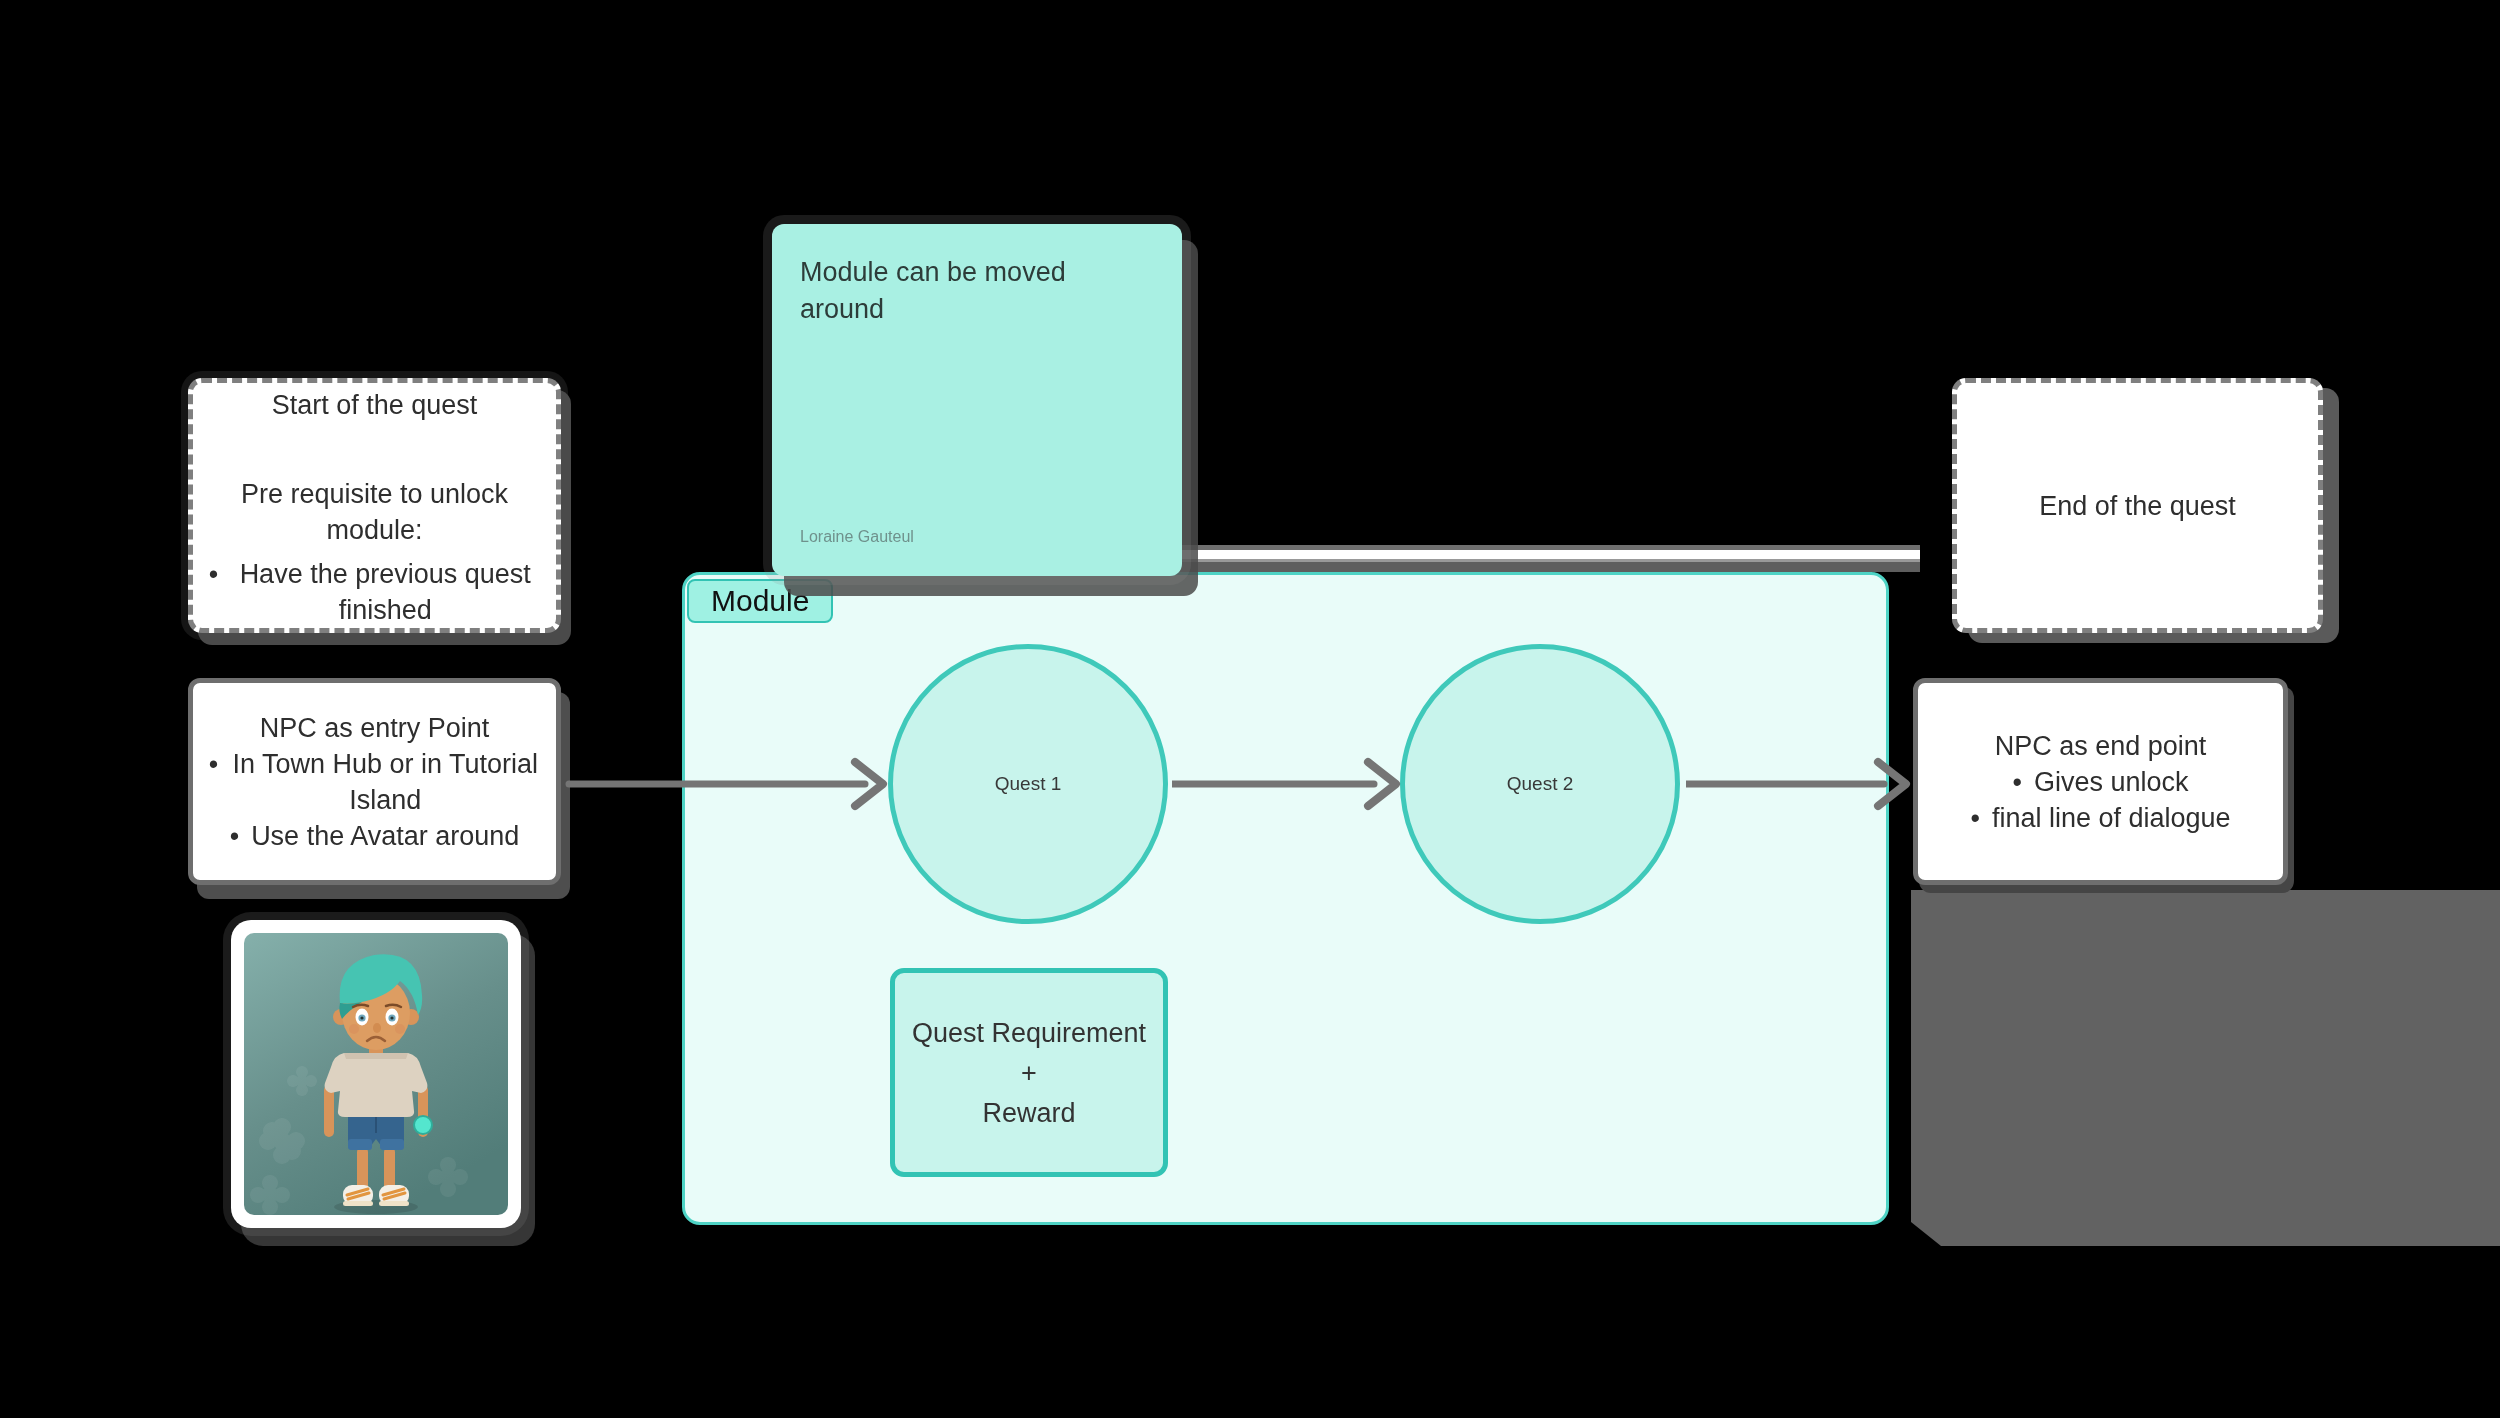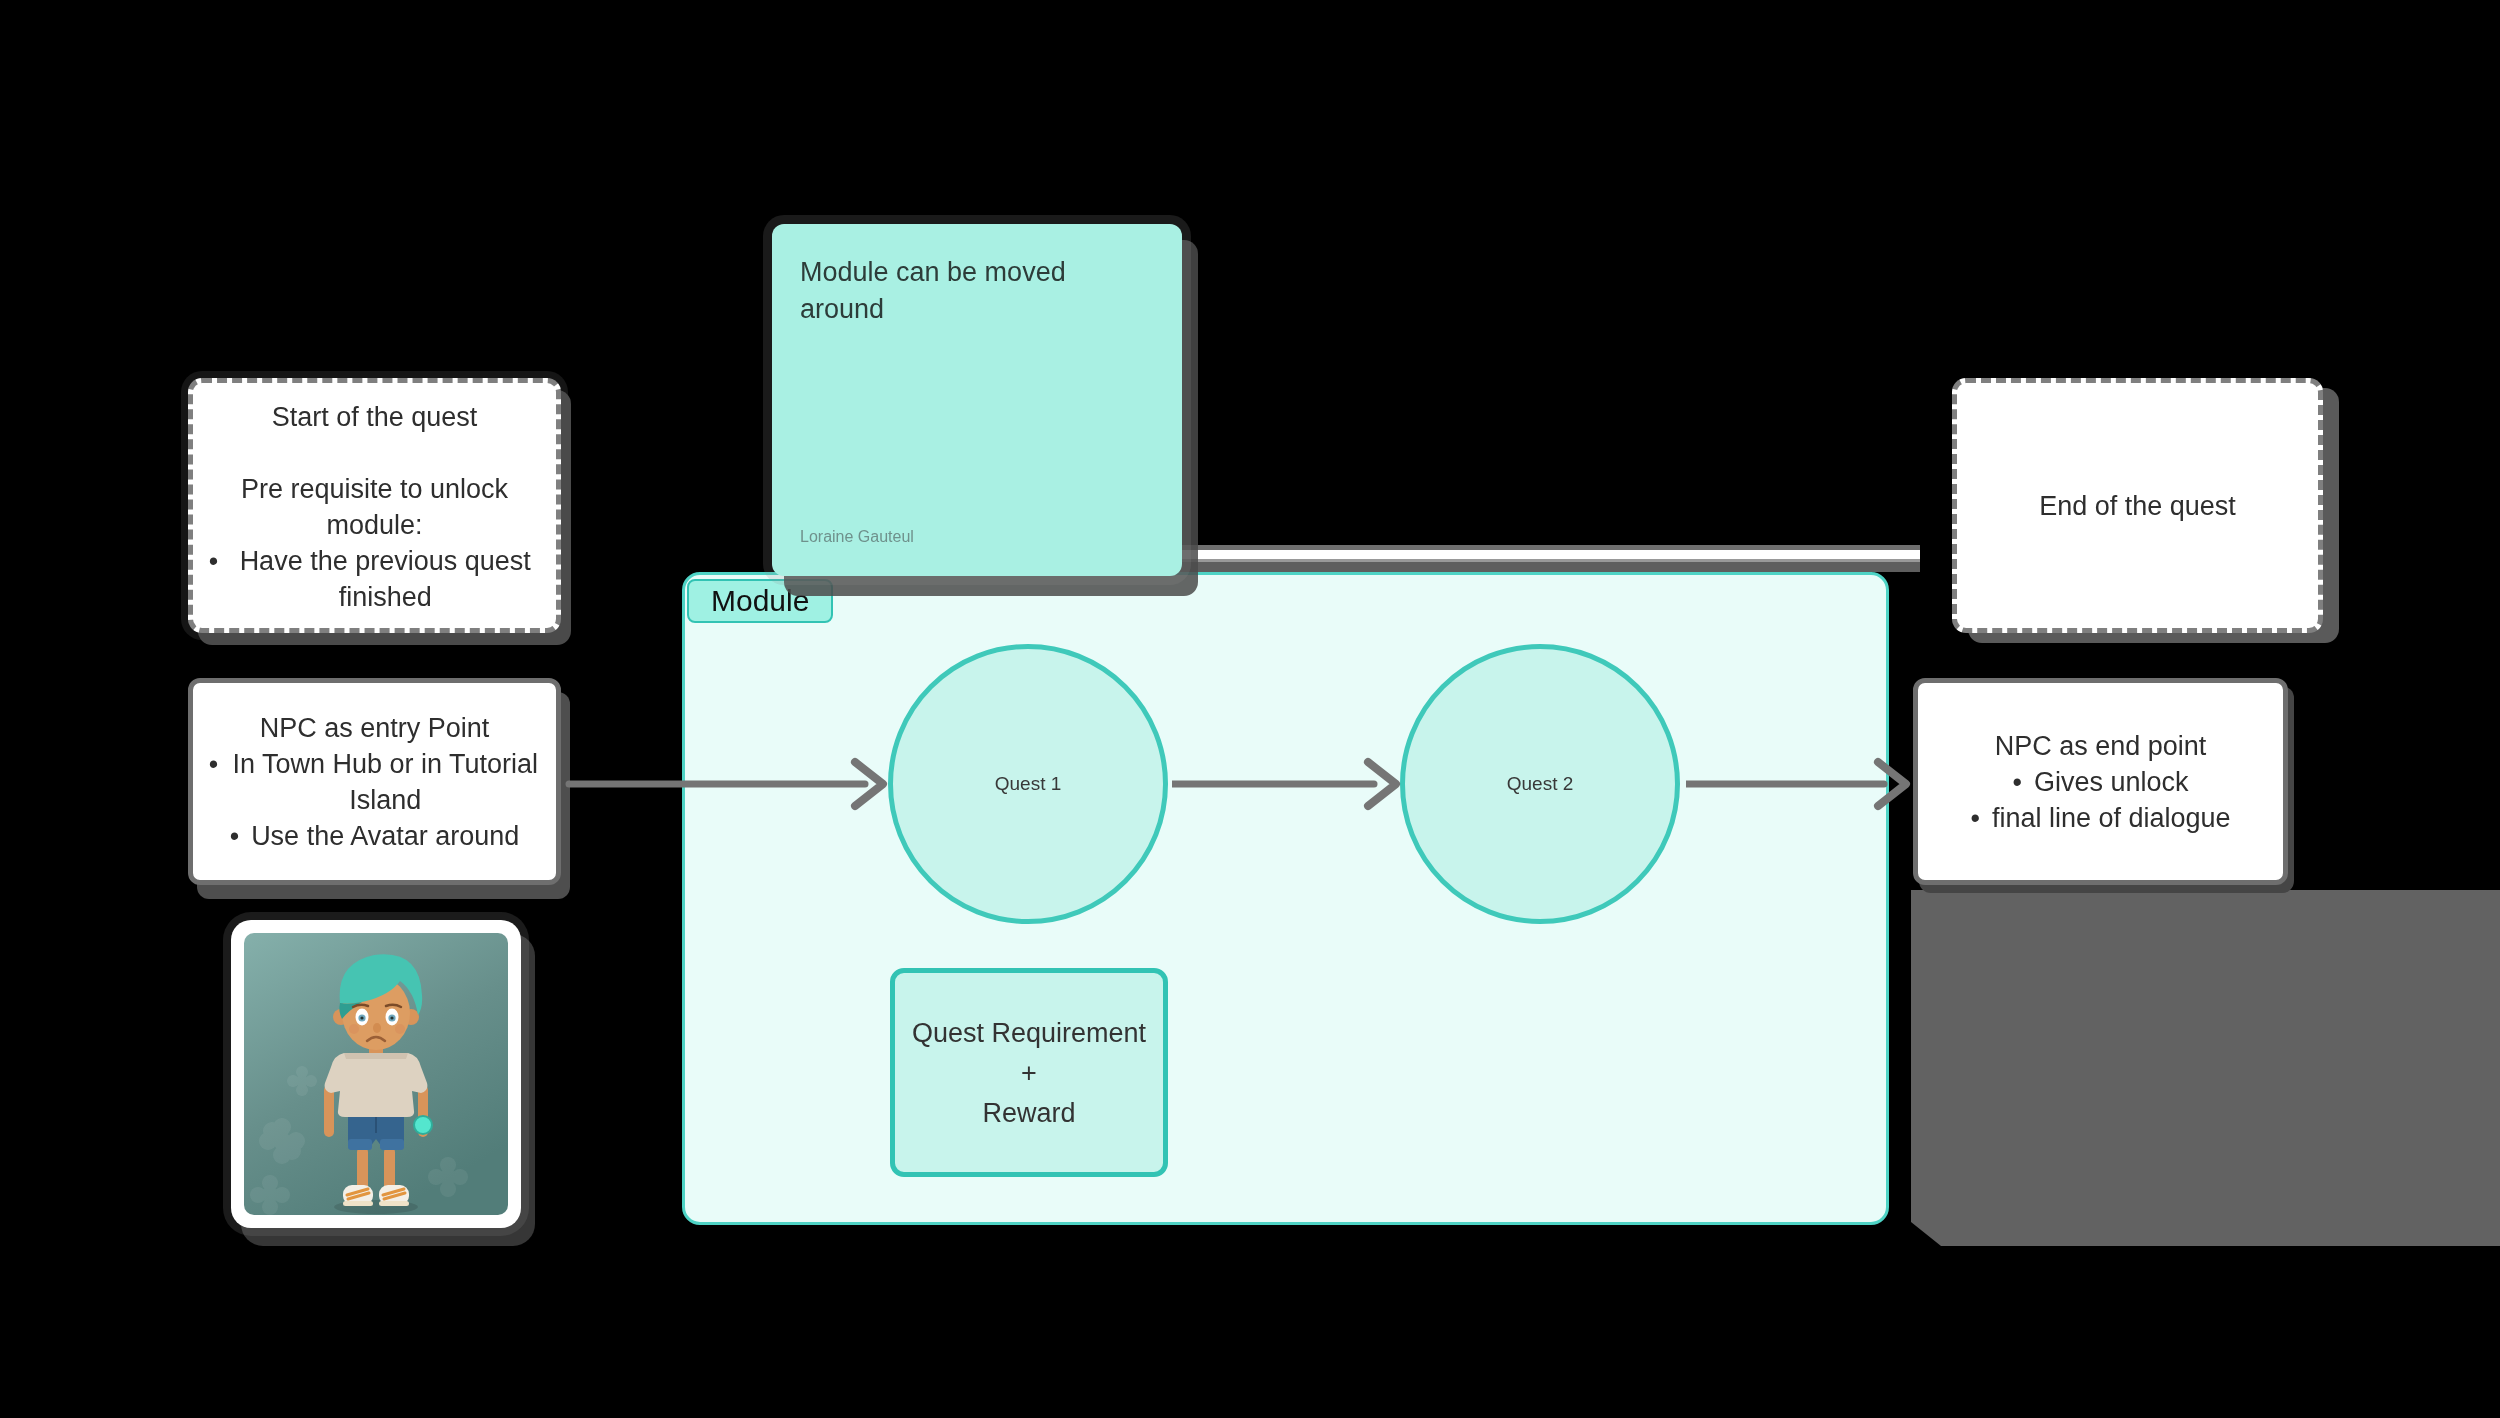--- a/index.html
+++ b/index.html
@@ -29,22 +29,22 @@
   .hline.l3{top:559px;height:3px;background:#999999;}
   .hline.l4{top:562px;height:10px;background:#5e5e5e;}
   
   .card{
     position:absolute;background:var(--card_bg);box-sizing:border-box;z-index:2;
     display:flex;flex-direction:column;align-items:center;
     font-size:27px;line-height:36px;color:var(--text);text-align:center;
   }
   .card.dashed{border:5px dashed var(--dashed_border);border-radius:14px;}
   .card.solid{border:5px solid var(--solid_border);border-radius:12px;}
-  .start-box{left:188px;top:378px;width:373px;height:255px;padding-top:16px;
-    box-shadow:10px 12px 0 var(--shadow),0 0 0 7px rgba(130,130,130,0.16);}
+  .start-box{left:188px;top:378px;width:373px;height:255px;padding-top:4px;
+    box-shadow:10px 12px 0 var(--shadow),0 0 0 7px rgba(130,130,130,0.16);justify-content:space-between;}
   .end-box{left:1936px;top:378px;width:371px;height:255px;justify-content:center;
     box-shadow:16px 10px 0 #5a5a5a;margin-left:16px;}
   .npc-entry-box{left:188px;top:678px;width:373px;height:207px;justify-content:center;
     box-shadow:9px 14px 0 #4e4e4e;}
   .npc-end-box{left:1913px;top:678px;width:375px;height:207px;justify-content:center;
     box-shadow:6px 8px 0 #454545;}
   .spacer{height:36px;}
   .wrap-330{max-width:330px;}
   .bullet-row{display:flex;justify-content:center;align-items:flex-start;gap:12px;}
   .bullet-row .dot{flex:0 0 auto;}

